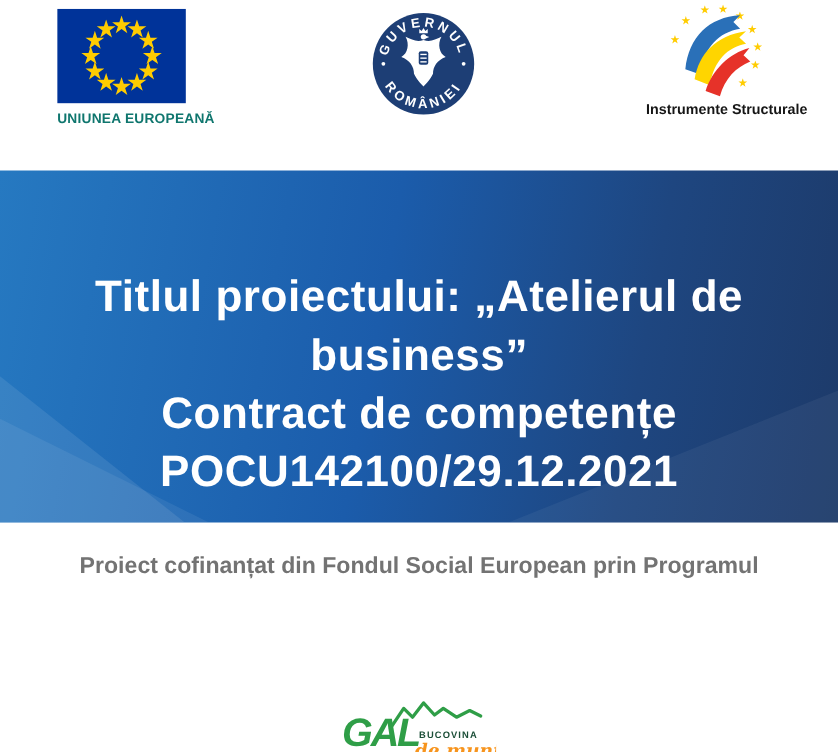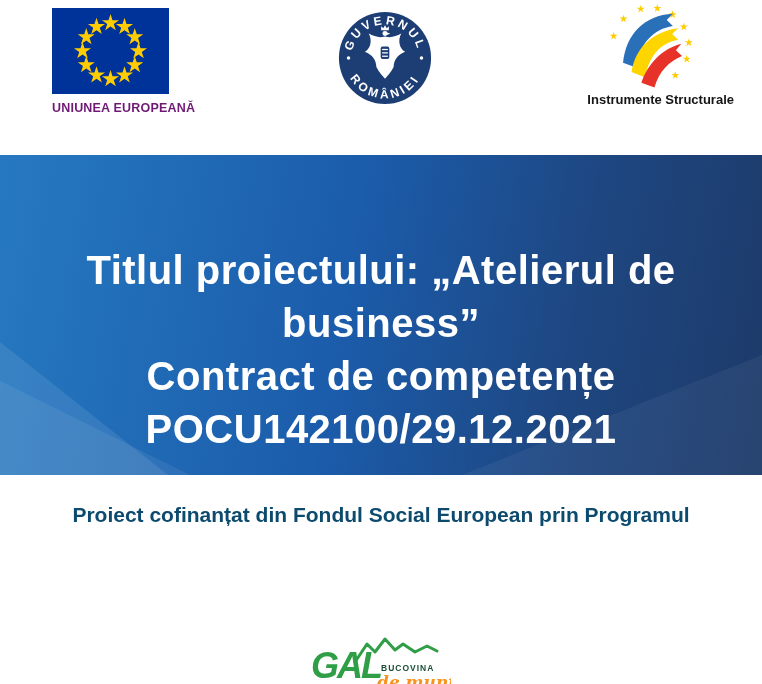--- a/index.html
+++ b/index.html
@@ -8,21 +8,21 @@
     background:#ffffff;
     font-family:"Liberation Sans","DejaVu Sans",sans-serif;
   }
   .page { position:absolute; top:0; left:0; width:762px; height:684px; overflow:hidden; background:#fff; }
 
   
   .header { position:absolute; top:0; left:0; width:762px; height:155px; background:#fff; }
 
   .eu-block { position:absolute; left:52px; top:8px; width:118px; text-align:center; }
   .eu-flag  { display:block; width:117px; height:86px; }
-  .eu-label { margin-top:7px; font-size:12.5px; font-weight:bold; color:#701a75; white-space:nowrap; letter-spacing:.2px; }
+  .eu-label { margin-top:7px; font-size:12.5px; font-weight:bold; color:#0f766e; white-space:nowrap; letter-spacing:.2px; }
 
   .gov-seal { position:absolute; left:337px; top:10px; width:96px; height:96px; }
 
   .is-block { position:absolute; left:578px; top:0; width:156px; text-align:center; }
   .is-logo  { display:block; width:156px; height:92px; margin:0 auto; }
   .is-line  { font-size:13px; font-weight:bold; color:#161616; line-height:15px;text-align:right; }
 
   
   .banner {
     position:absolute; top:155px; left:0; width:762px; height:320px; overflow:hidden;
@@ -35,21 +35,21 @@
   .accent-c { position:absolute; right:0; bottom:0; width:300px; height:160px;
               clip-path:polygon(100% 100%, 100% 25%, 0 100%); background:rgba(255,255,255,.05); }
   .banner-text {
     position:relative; padding-top:89px; text-align:center;
     color:#ffffff; font-weight:bold; font-size:40px; line-height:53px; letter-spacing:.5px;
   }
 
   
   .subtitle {
     position:absolute; top:500px; left:0; width:762px; text-align:center;
-    color:#0c4a6e; font-weight:bold; font-size:21px; line-height:29px;
+    color:#737373; font-weight:bold; font-size:21px; line-height:29px;
   }
 
   
   .gal { position:absolute; left:50%; transform:translateX(-50%); top:636px; width:140px; height:60px; }
 </style>
 </head>
 <body>
 
 <div class="page">
 

